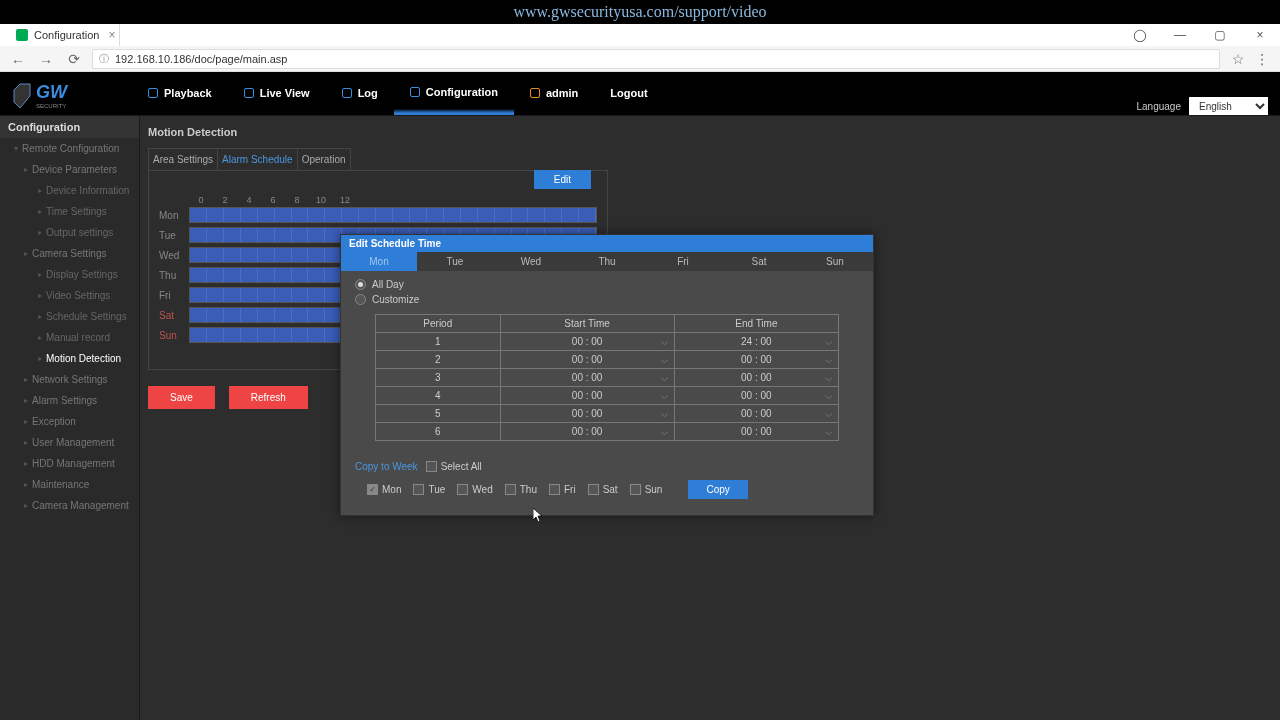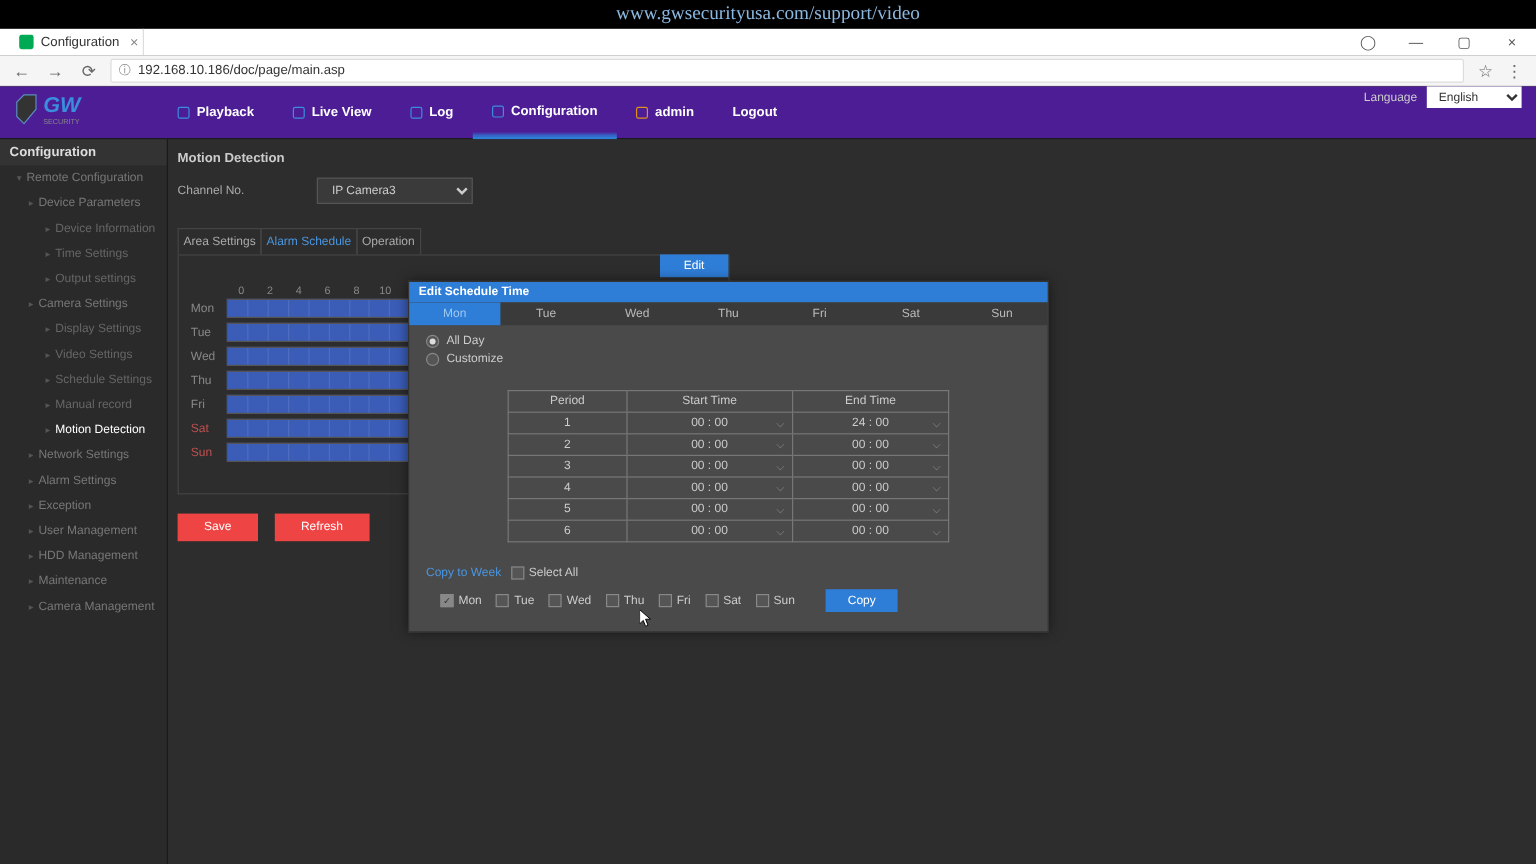--- a/index.html
+++ b/index.html
@@ -15,21 +15,21 @@
 .win-btn { width: 40px; height: 22px; display: flex; align-items: center; justify-content: center; color: #555; font-size: 12px; }
 
 .addr-bar { height: 26px; background: #f5f5f5; display: flex; align-items: center; padding: 0 8px; gap: 8px; border-bottom: 1px solid #ddd; }
 .nav-btn { width: 20px; height: 20px; display: flex; align-items: center; justify-content: center; color: #666; font-size: 14px; }
 .url-field { flex: 1; height: 20px; background: #fff; border: 1px solid #ddd; border-radius: 2px; padding: 0 6px; display: flex; align-items: center; gap: 6px; color: #333; font-size: 11px; }
 .url-icon { color: #888; font-size: 10px; }
 .addr-right { display: flex; gap: 4px; }
 
 .app { background: #2d2d2d; height: 648px; display: flex; flex-direction: column; }
 
-.app-header { height: 44px; background: #4c1d95; display: flex; align-items: flex-start; padding: 0 12px; border-bottom: 1px solid #1a1a1a; }
+.app-header { height: 44px; background: #000000; display: flex; align-items: flex-end; padding: 0 12px; border-bottom: 1px solid #1a1a1a; }
 .logo { width: 90px; height: 38px; display: flex; align-items: center; }
 .logo-svg { width: 90px; height: 32px; }
 .nav-menu { display: flex; align-items: center; gap: 0; margin-left: 30px; }
 .nav-item { padding: 0 16px; height: 44px; display: flex; align-items: center; gap: 6px; color: #fff; font-size: 11px; font-weight: bold; }
 .nav-item.active { color: #fff; border-bottom: 2px solid #2e7dd7; background: linear-gradient(to bottom, transparent 0%, transparent 90%, #2e7dd7 100%); }
 .nav-icon { width: 10px; height: 10px; border: 1px solid #3b8dde; border-radius: 2px; }
 .nav-item.admin .nav-icon { border-color: #e09020; }
 .lang-group { margin-left: auto; display: flex; align-items: center; gap: 8px; font-size: 10px; }
 .lang-select { background: #fff; color: #333; border: none; padding: 2px 20px 2px 6px; font-size: 10px; height: 18px; }
 
@@ -47,21 +47,21 @@
 .content-title { color: #ccc; font-size: 11px; font-weight: bold; margin-bottom: 10px; }
 .channel-row { display: flex; align-items: center; gap: 60px; margin-bottom: 20px; }
 .channel-label { color: #aaa; font-size: 10px; }
 .channel-select { background: #3a3a3a; color: #ccc; border: 1px solid #555; padding: 3px 24px 3px 8px; font-size: 10px; width: 130px; height: 22px; }
 
 .tabs-row { display: flex; border-bottom: 1px solid #444; width: 460px; }
 .sub-tab { padding: 5px 4px; color: #aaa; font-size: 10px; border: 1px solid #444; border-bottom: none; margin-right: -1px; cursor: pointer; }
 .sub-tab.active { color: #4a96e0; }
 
 .sched-wrap { margin-top: 0; width: 460px; border: 1px solid #444; border-top: none; padding-bottom: 24px; }
-.edit-btn { float: right; margin-right: 0; background: #2e7dd7; color: #fff; border: none; padding: 4px 20px; font-size: 10px; cursor: pointer; margin-top: -1px; }
+.edit-btn { float: right; margin-right: 16px; background: #2e7dd7; color: #fff; border: none; padding: 4px 20px; font-size: 10px; cursor: pointer; margin-top: -1px; }
 .sched-grid { clear: both; padding: 6px 10px 0 10px; }
 .hour-row { display: flex; padding-left: 30px; }
 .hour-cell { width: 12px; text-align: center; color: #888; font-size: 9px; }
 .day-row { display: flex; align-items: center; height: 20px; }
 .day-label { width: 30px; color: #888; font-size: 10px; }
 .day-label.wknd { color: #c05050; }
 .day-bar { flex: 1; height: 16px; background: #3b5db8; border: 1px solid #555; display: flex; }
 .day-bar .seg { flex: 1; border-right: 1px solid rgba(255,255,255,0.1); }
 
 .btn-row { display: flex; gap: 14px; margin-top: 16px; }
@@ -72,21 +72,21 @@
 .modal-title { background: #2e7dd7; color: #fff; padding: 3px 8px; font-size: 10px; font-weight: bold; }
 .day-tabs { display: flex; background: #3a3a3a; }
 .day-tab { flex: 1; text-align: center; padding: 4px 0; color: #bbb; font-size: 10px; cursor: pointer; }
 .day-tab.active { background: #2e7dd7; color: #9ec8f0; }
 .modal-body { padding: 8px 14px 16px 14px; }
 .radio-row { display: flex; align-items: center; gap: 6px; margin-bottom: 4px; }
 .radio { width: 11px; height: 11px; border-radius: 50%; border: 1px solid #888; background: #555; display: flex; align-items: center; justify-content: center; }
 .radio.checked::after { content: ""; width: 5px; height: 5px; background: #ddd; border-radius: 50%; }
 .radio-label { font-size: 10px; color: #ccc; }
 
-.period-table { width: 368px; margin: 20px auto 0 auto; border-collapse: collapse; }
+.period-table { width: 464px; margin: 9px auto 0 auto; border-collapse: collapse; }
 .period-table th, .period-table td { border: 1px solid #777; padding: 3px 6px; font-size: 10px; color: #ccc; text-align: center; }
 .period-table th { background: #4a4a4a; font-weight: normal; }
 .time-cell { position: relative; }
 .time-chevron { position: absolute; right: 6px; top: 50%; transform: translateY(-50%); font-size: 9px; color: #888; }
 
 .copy-row { margin-top: 20px; display: flex; align-items: center; gap: 4px; flex-wrap: wrap; }
 .copy-label { color: #4a96e0; font-size: 10px; margin-right: 4px; }
 .cb { width: 11px; height: 11px; border: 1px solid #888; background: #555; display: inline-flex; align-items: center; justify-content: center; }
 .cb.checked { background: #888; }
 .cb.checked::after { content: "✓"; font-size: 8px; color: #333; }
@@ -247,24 +247,20 @@
           <span>Maintenance</span>
         </div>
       <div class="side-item l2">
           <span class="side-caret">▸</span>
           <span>Camera Management</span>
         </div>
     </div>
 
     <div class="content">
       <div class="content-title">Motion Detection</div>
-      <div class="channel-row">
-        <span class="channel-label">Channel No.</span>
-        <select class="channel-select"><option>IP Camera3</option></select>
-      </div>
 
       <div class="tabs-row">
         <div class="sub-tab">Area Settings</div>
         <div class="sub-tab active">Alarm Schedule</div>
         <div class="sub-tab">Operation</div>
       </div>
 
       <div class="sched-wrap">
         <button class="edit-btn">Edit</button>
         <div class="sched-grid">

